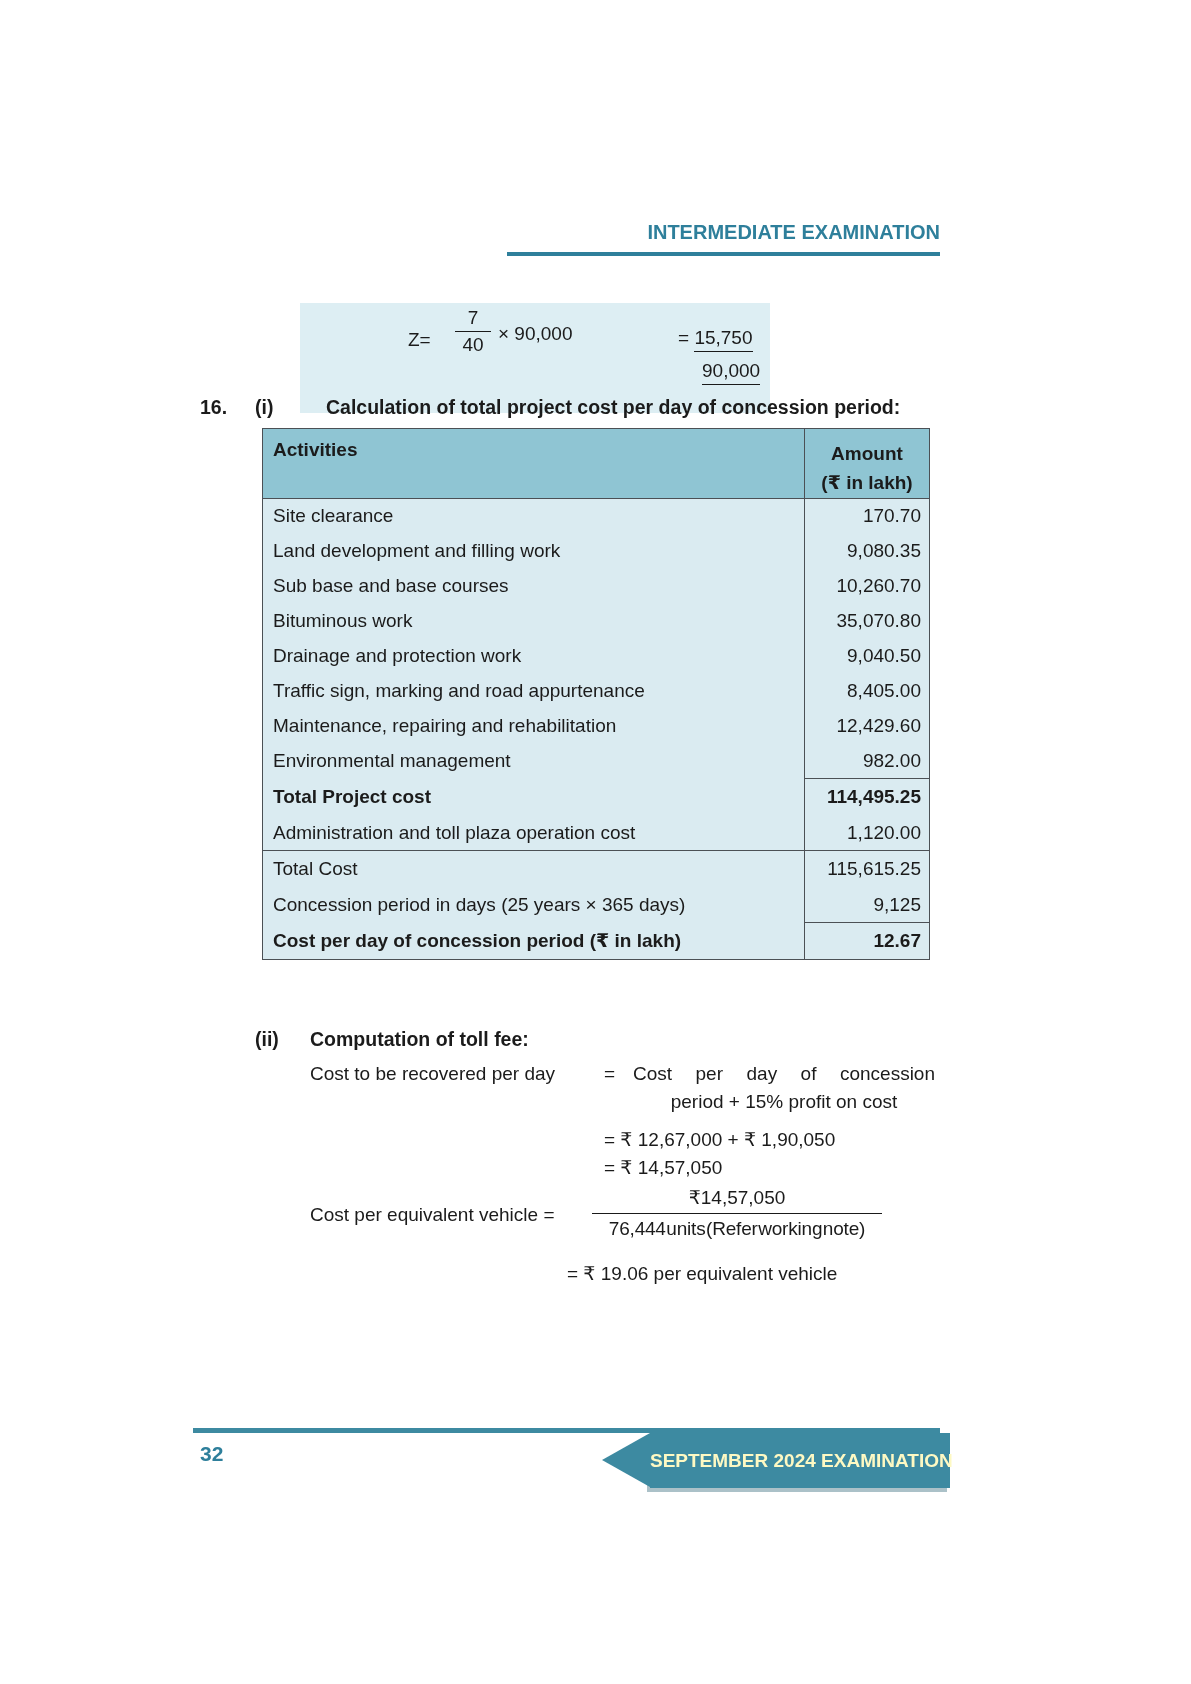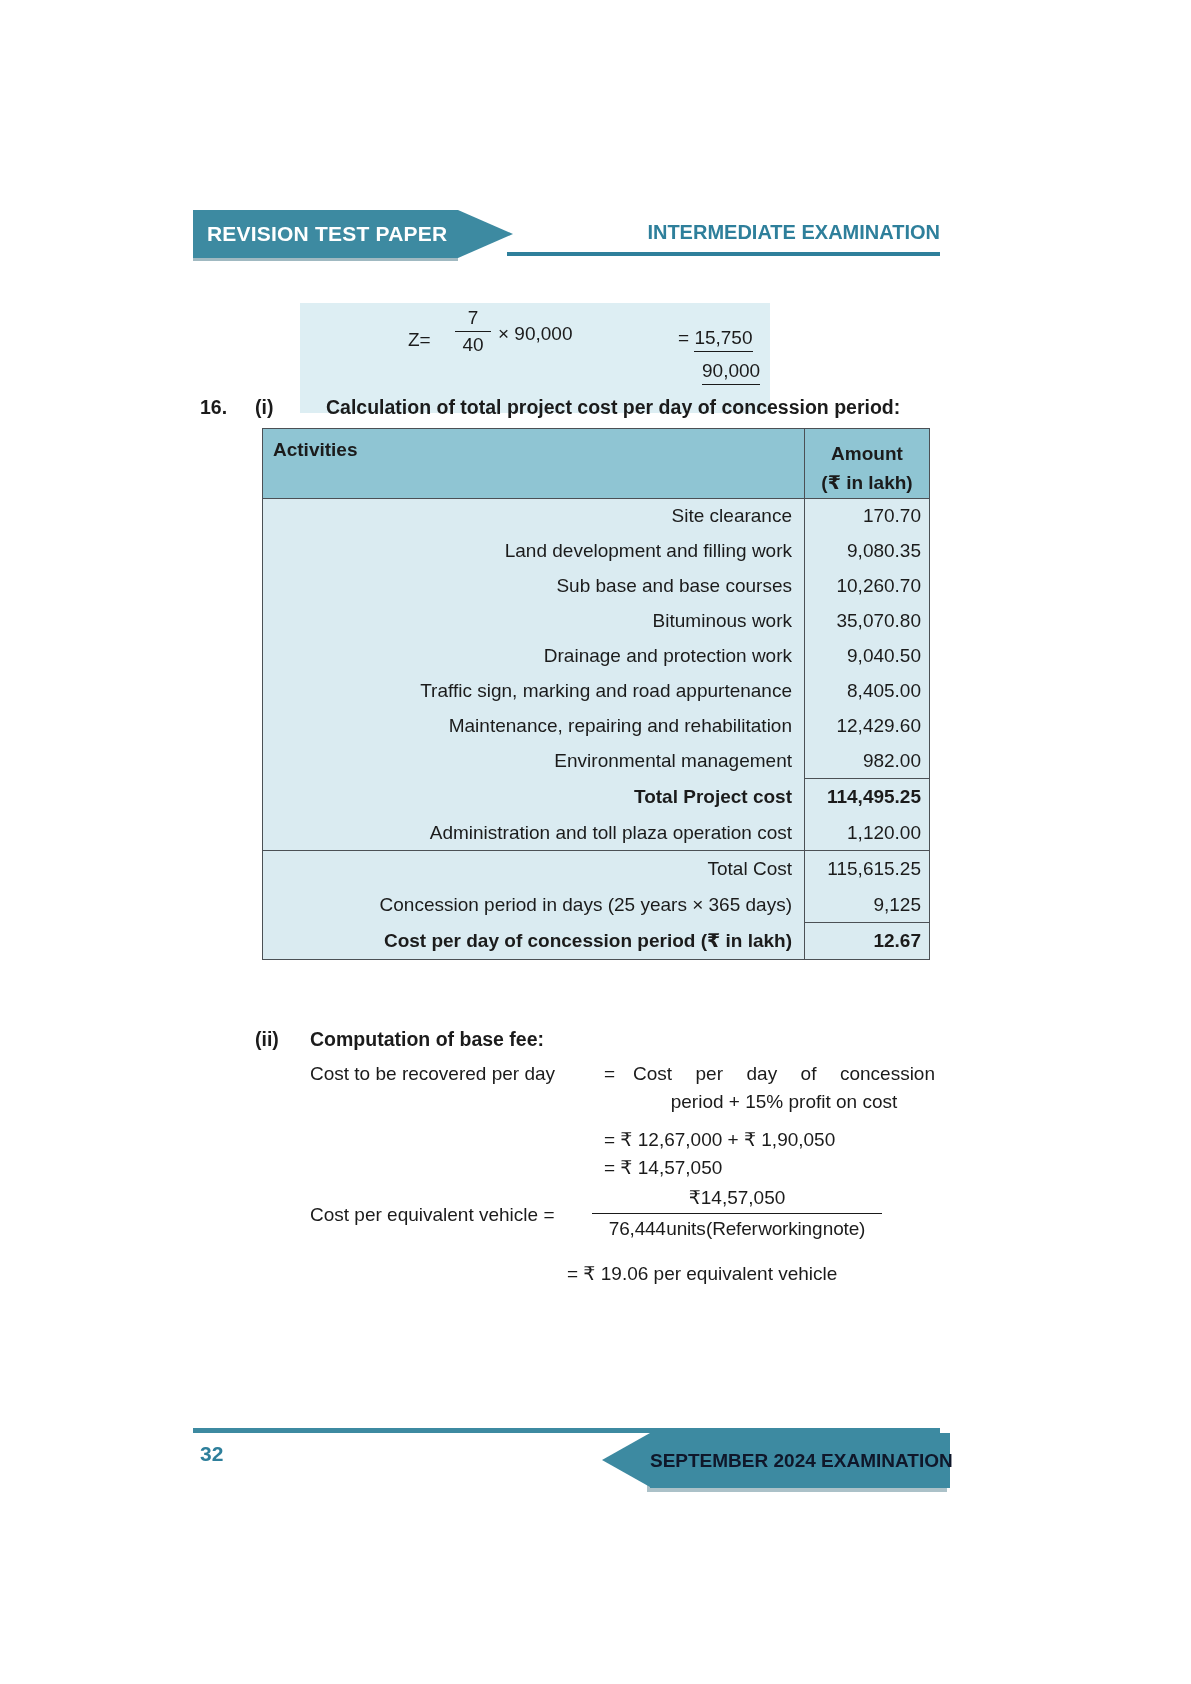--- a/index.html
+++ b/index.html
@@ -106,21 +106,20 @@
     height: 70px;
     font-weight: bold;
     vertical-align: top;
     padding-top: 10px;
   }
   .cost-table thead th.th-activities { text-align: left; padding-left: 10px; }
   .cost-table thead th.th-amount { width: 125px; text-align: center; padding-left: 2px; padding-right: 2px; line-height: 1.55; }
   .cost-table tbody td {
     background: #daebf1;
     vertical-align: middle;
-    text-align: right;
   }
   .cost-table tbody tr { height: 35px; }
   .cost-table tbody tr.tall { height: 63px; }
   .cost-table tbody tr.emph { height: 37px; font-weight: bold; }
   .cost-table tbody tr.rule-top-full td { border-top: 1.6px solid #4b5055; height: 37px; }
   .cost-table tbody tr.rule-top-amount td.cell-amount { border-top: 1.6px solid #4b5055; }
   .cost-table tbody tr:last-child td { border-bottom: 1.6px solid #4b5055; }
   .cell-activity { padding-left: 10px; padding-right: 12px; }
   .cell-amount   { text-align: right; padding-right: 8px; }
   tr.tall .cell-activity { text-align: justify; vertical-align: middle; padding-top: 4px; padding-bottom: 4px; }
@@ -182,34 +181,31 @@
     right: 100%; top: 0;
     width: 0; height: 0;
     border-top: 27.5px solid transparent;
     border-bottom: 27.5px solid transparent;
     border-right: 48px solid #3d8aa1;
   }
   .ftr-banner .ftr-banner-text {
     display: block;
     line-height: 55px;
     text-align: center;
-    color: #0f172a;
+    color: #fef9c3;
     font-weight: bold;
     font-size: 19px;
     white-space: nowrap;
   }
 </style>
 </head>
 <body>
 
 <div class="page">
 
-  <div class="hdr-banner">
-    <span class="hdr-banner-text">REVISION TEST PAPER</span>
-  </div>
   <div class="hdr-exam-title">INTERMEDIATE EXAMINATION</div>
   <div class="hdr-rule"></div>
 
   <div class="z-box">
     <span class="z-lhs">Z=</span>
     <span class="z-frac">
       <span class="z-num">7</span>
       <span class="z-den">40</span>
     </span>
     <span class="z-mult">× 90,000</span>
@@ -283,21 +279,21 @@
           <td class="cell-amount">9,125</td>
         </tr>
         <tr class="emph rule-top-amount">
           <td class="cell-activity">Cost per day of concession period (₹ in lakh)</td>
           <td class="cell-amount">12.67</td>
         </tr>
       </tbody>
   </table>
 
   <span class="s2-part">(ii)</span>
-  <span class="s2-title">Computation of base fee:</span>
+  <span class="s2-title">Computation of toll fee:</span>
 
   <span class="c-recover-label">Cost to be recovered per day</span>
   <span class="c-eq1">=</span>
   <span class="c-rhs1">Cost per day of concession</span>
   <span class="c-rhs2">period + 15% profit on cost</span>
   <span class="c-sum">= ₹ 12,67,000 + ₹ 1,90,050</span>
   <span class="c-total">= ₹ 14,57,050</span>
 
   <span class="c-pev-label">Cost per equivalent vehicle =</span>
   <span class="c-frac" style="display:block;">

